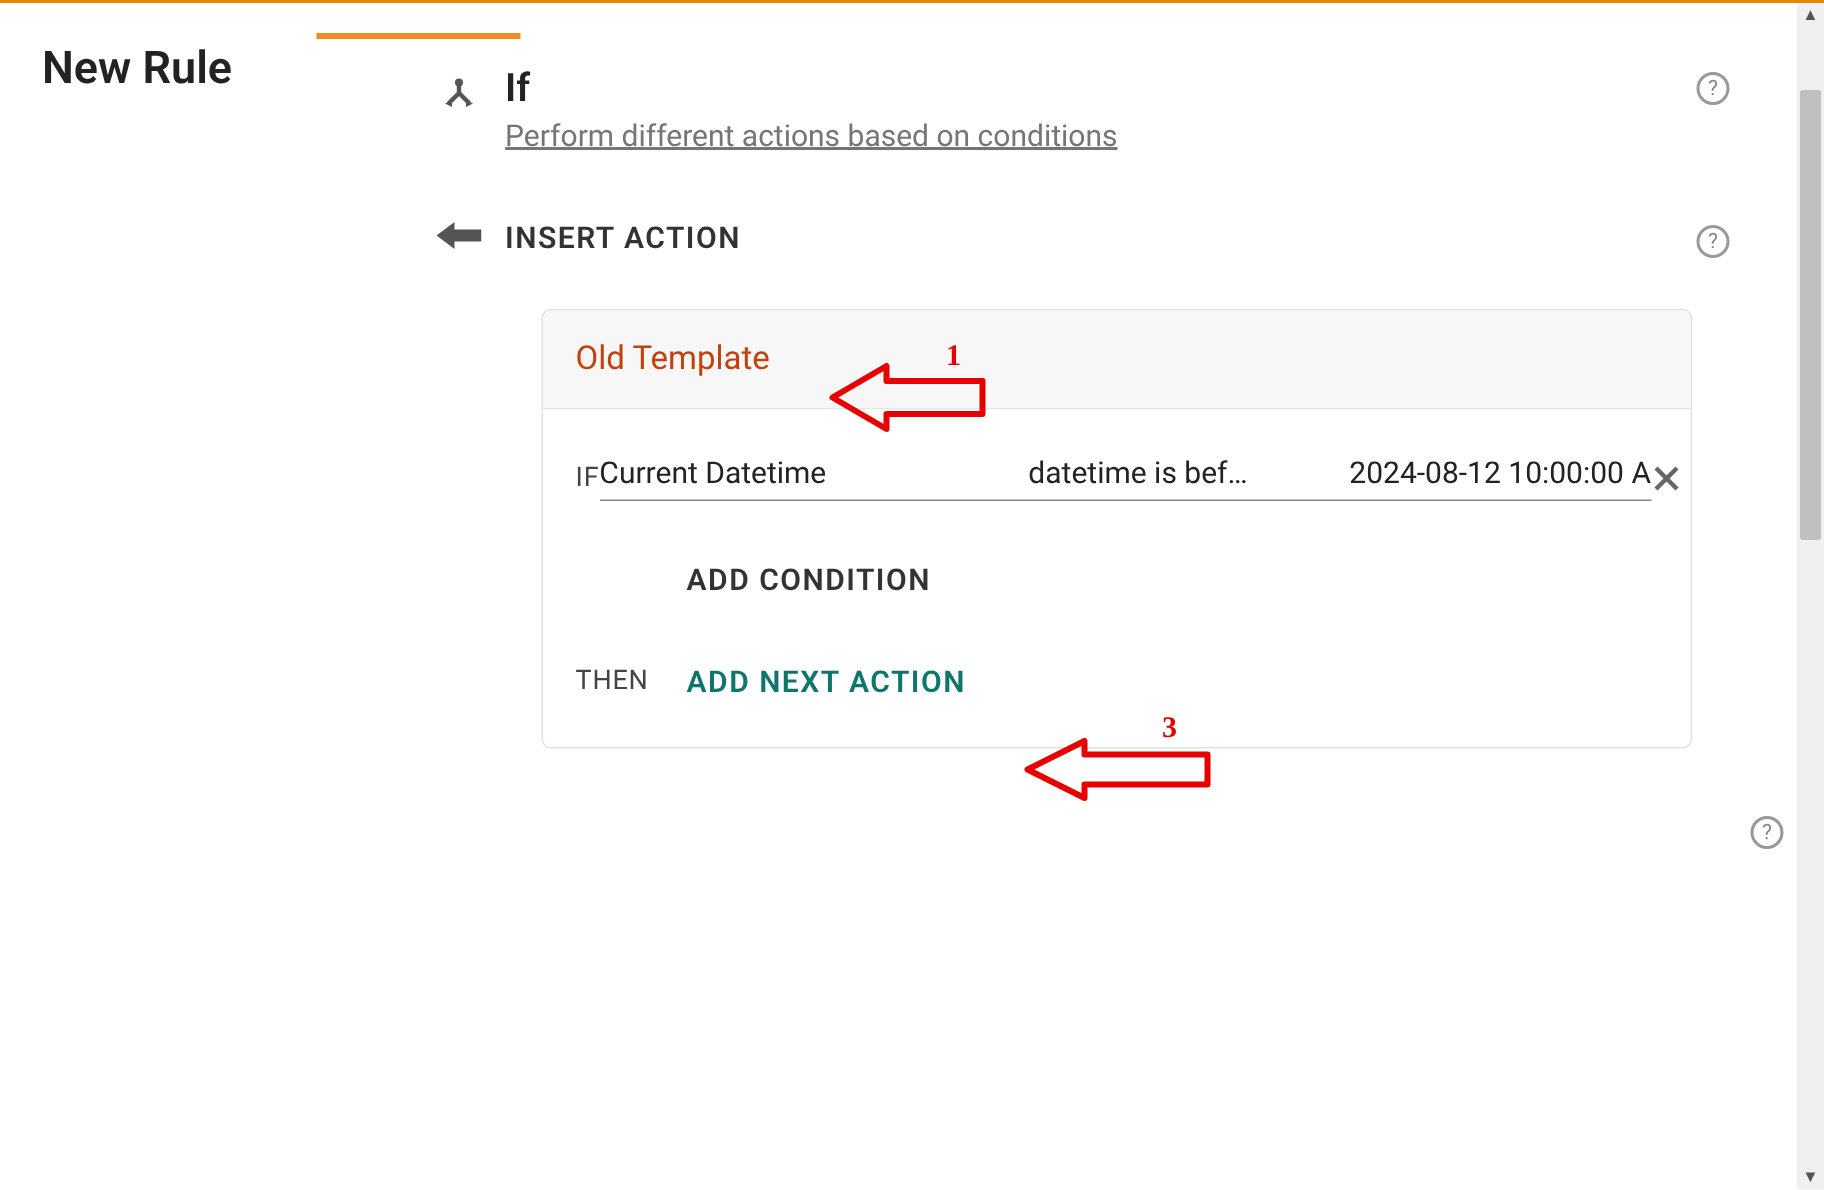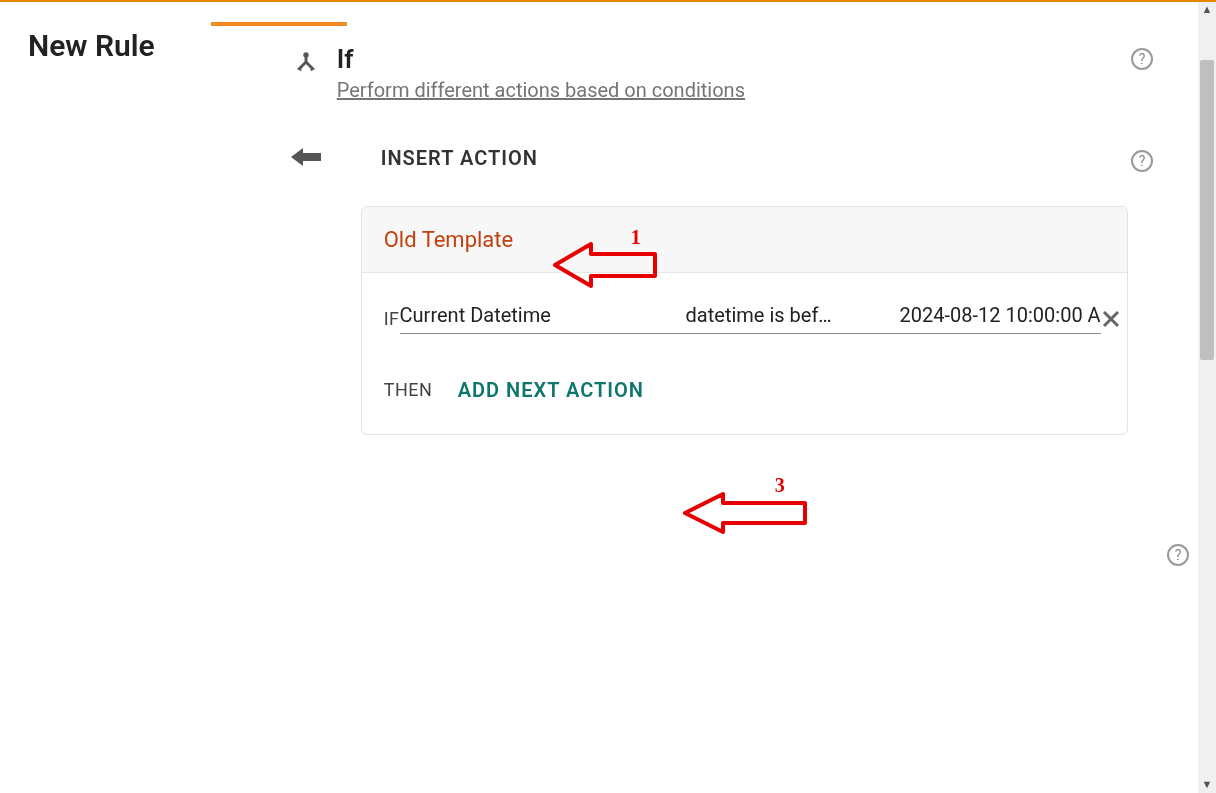--- a/index.html
+++ b/index.html
@@ -47,21 +47,21 @@
   .if-icon-col { width: 62px; display:flex; justify-content:center; padding-top:4px; }
   .if-text-col { flex: 1; }
   .if-text-col .if-title { font-size: 26px; font-weight: 600; color:#222; }
   .if-text-col .if-desc { font-size: 20px; color:#757575; margin-top:4px;text-decoration:underline; }
   .help-col { width: 40px; display:flex; justify-content:center; padding-top:4px; }
   .help-circle {
     width: 22px; height: 22px; border: 2px solid #999; border-radius: 50%;
     display:flex; align-items:center; justify-content:center; font-size:14px; color:#888;
   }
 
-  .insert-row { margin-top: 44px; gap: 44px; }
+  .insert-row { margin-top: 44px; }
   .back-arrow-col { width: 62px; display:flex; justify-content:center; align-items:center; }
   .insert-label { font-size: 20px; font-weight: 600; letter-spacing: 1px; color:#333; }
 
   .card {
     margin: 34px 34px 0 86px;
     border: 1px solid #e2e2e2; border-radius: 6px; background:#fff;
   }
   .card-header {
     background:#f7f7f7; padding: 20px 22px; font-size: 22px; color:#c2410c; border-bottom:1px solid #e6e6e6;
     border-radius: 6px 6px 0 0;
@@ -159,20 +159,21 @@
               <div class="fld fld-c">2024-08-12 10:00:00 A</div>
             </div>
             <div class="cond-close">
               <svg width="20" height="20" viewBox="0 0 20 20">
                   <line x1="3" y1="3" x2="17" y2="17" stroke="#666" stroke-width="3"></line>
                   <line x1="17" y1="3" x2="3" y2="17" stroke="#666" stroke-width="3"></line>
                 </svg>
             </div>
           </div>
 
+          <div class="add-cond">ADD CONDITION</div>
 
           <div class="then-row">
             <div class="then-label">THEN</div>
             <div class="add-next">ADD NEXT ACTION</div>
           </div>
 
         </div>
       </div>
 
       <div style="position:absolute; right:0px; top:540px;" class="help-col">

